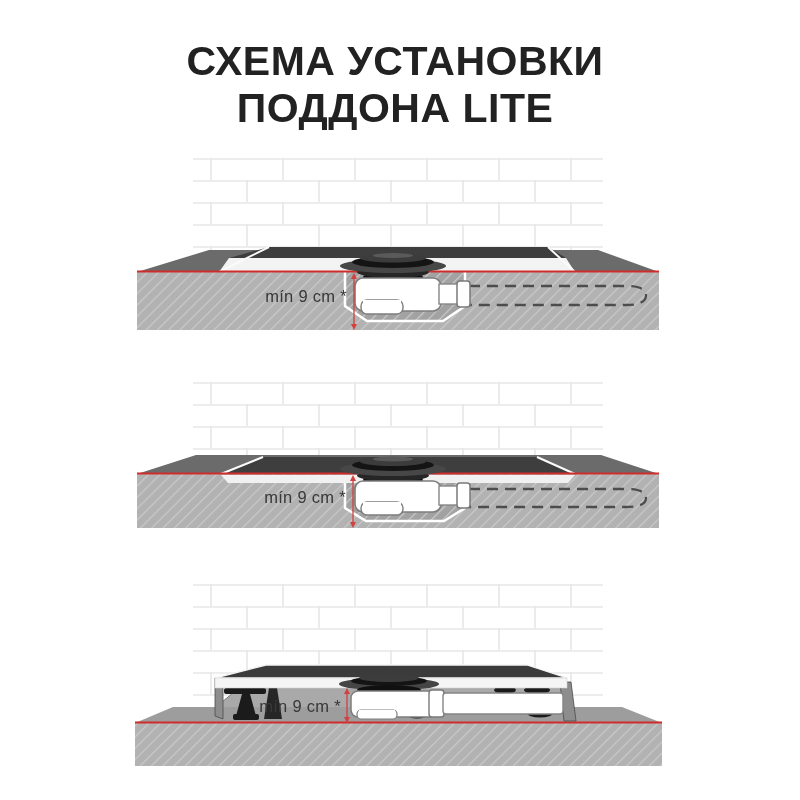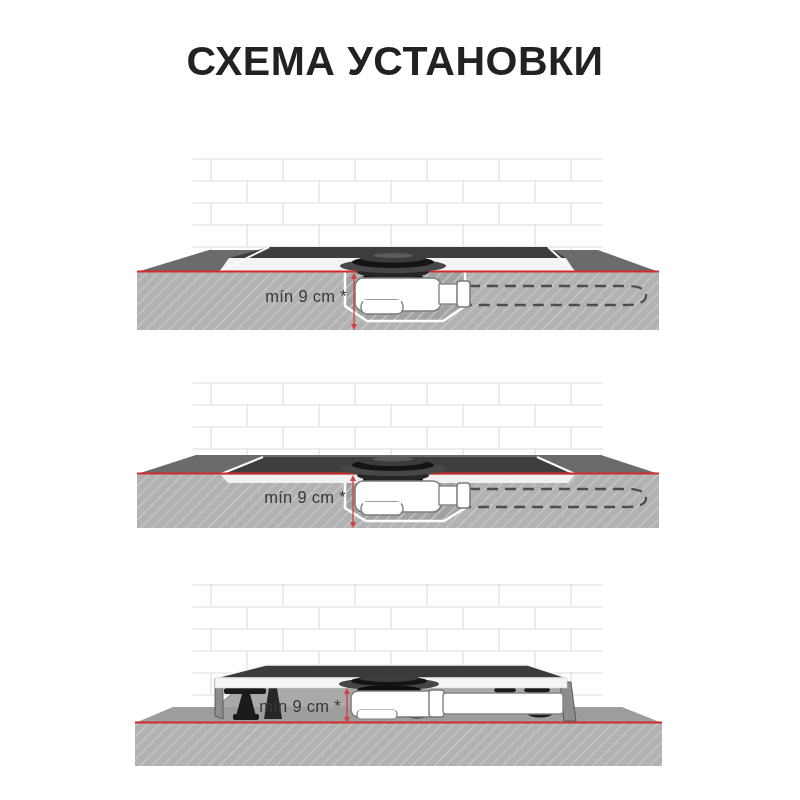--- a/index.html
+++ b/index.html
@@ -36,20 +36,21 @@
     font-size:16.5px;fill:#383838;letter-spacing:.3px;
   }
 </style>
 </head>
 <body>
 
 <div class="page">
 
   <div class="title">
     <div>СХЕМА УСТАНОВКИ</div>
+    <div>ПОДДОНА LITE</div>
   </div>
 
   <div class="section-label" style="top:184px;">
     <span class="num">1.</span><span>Установка на пол</span>
   </div>
 
   <svg id="diagram-1" class="diagram" viewBox="90 155 620 180">
     <defs>
       <pattern id="tp1" width="72" height="44" patternUnits="userSpaceOnUse" x="193" y="158">
         <rect width="72" height="44" fill="#ffffff"></rect>

